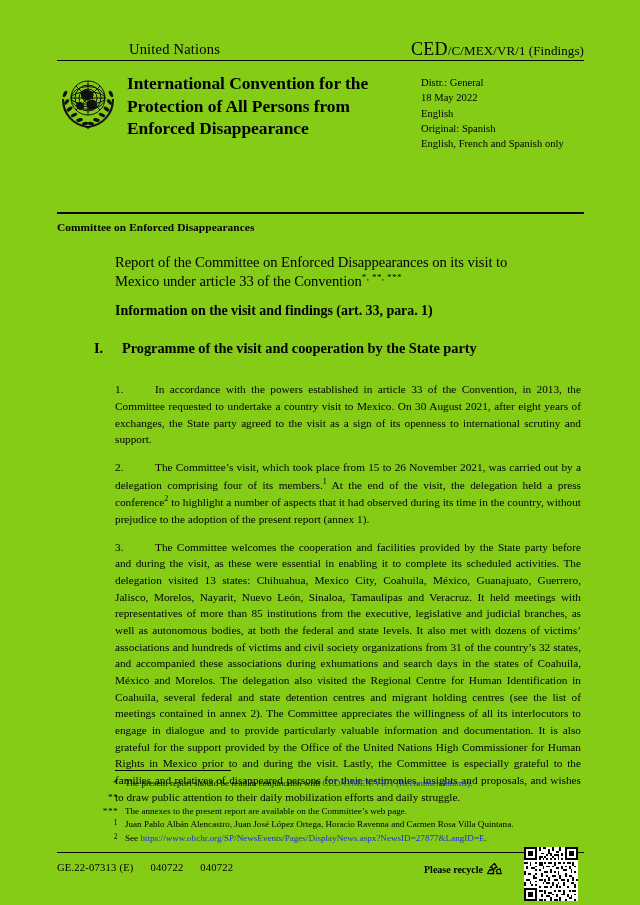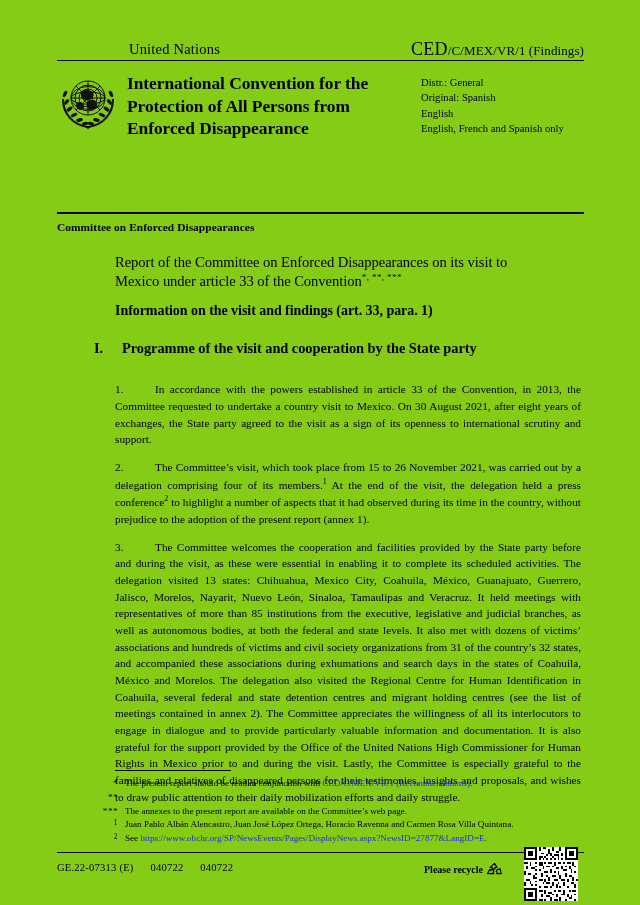--- a/index.html
+++ b/index.html
@@ -301,22 +301,23 @@
             <ellipse cx="34" cy="51.5" rx="3.2" ry="1.6" transform="rotate(6 34 51.5)"></ellipse>
             <path d="M27 54 l4 3 l4 -3 z"></path>
           </g>
         </svg>
       </div>
 
       <div class="conv-title">International Convention for the Protection of All Persons from Enforced Disappearance</div>
 
       <div class="distr">
         <div>Distr.: General</div>
+        <div>18 May 2022</div>
+        <div>English</div>
         <div>Original: Spanish</div>
-        <div>English</div>
         <div>English, French and Spanish only</div>
       </div>
 
     </div>
   </div>
 
   <div class="rule-thick"></div>
 
   <div class="committee">Committee on Enforced Disappearances</div>
 

